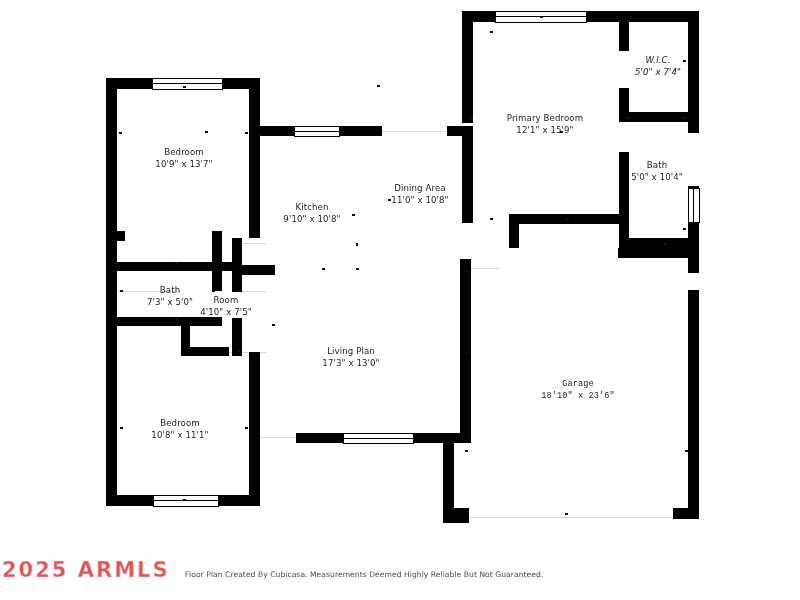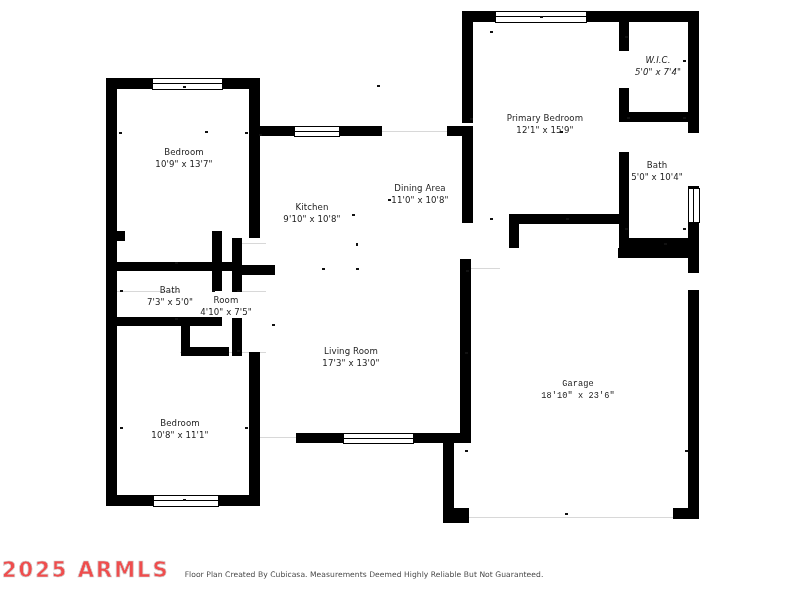--- a/index.html
+++ b/index.html
@@ -298,21 +298,21 @@
     <span class="rl-name">Bath</span>
     <span class="rl-dims">7'3" x 5'0"</span>
   </div>
 
   <div class="room-label" style="left:226px; top:306px;">
     <span class="rl-name">Room</span>
     <span class="rl-dims">4'10" x 7'5"</span>
   </div>
 
   <div class="room-label" style="left:351px; top:357px;">
-    <span class="rl-name">Living Room</span>
+    <span class="rl-name">Living Plan</span>
     <span class="rl-dims">17'3" x 13'0"</span>
   </div>
 
   <div class="room-label" style="left:180px; top:429px;">
     <span class="rl-name">Bedroom</span>
     <span class="rl-dims">10'8" x 11'1"</span>
   </div>
 
   <div class="room-label" style="left:578px; top:390px;font-family:Liberation Mono, monospace;">
     <span class="rl-name">Garage</span>

